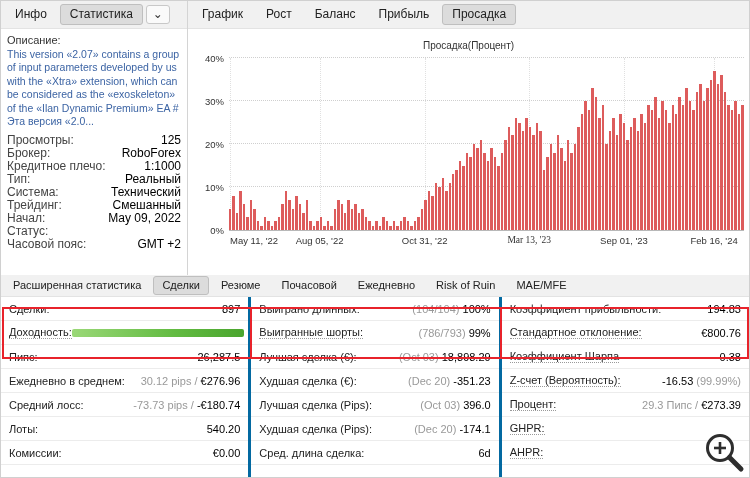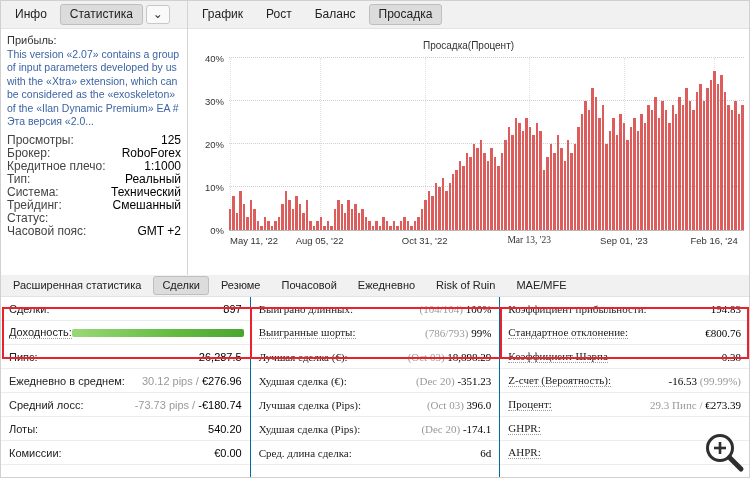--- a/index.html
+++ b/index.html
@@ -34,21 +34,21 @@
   .ylab{position:absolute;left:-38px;width:33px;text-align:right;font-size:9.5px;color:#333;transform:translateY(50%);}
   .bars{position:absolute;left:0;right:0;top:0;bottom:0;display:flex;align-items:flex-end;gap:1px;}
   .bar{flex:1 1 0;min-width:1px;background:#dd5c5c;}
   .xlab{position:absolute;top:100%;margin-top:5px;font-size:9.5px;color:#333;white-space:nowrap;}
   
   .bottom{flex:1;display:flex;flex-direction:column;min-height:0;}
   #bottom-tabs{height:22px;flex:none;padding:2px 3px;}
   #bottom-tabs .tab{font-size:11px;padding:2px 8px;}
   .stats{flex:1;display:flex;}
   .col{flex:1;min-width:0;}
-  .col + .col{border-left:1px solid #0369a1;font-family:Liberation Serif, serif;}
+  .col + .col{border-left:3px solid #0369a1;}
   .srow{height:24px;box-sizing:border-box;display:flex;align-items:center;justify-content:space-between;
         padding:0 8px;border-bottom:1px solid #ececec;font-size:11px;}
   .slab{color:#222;white-space:nowrap;}
   .tip{border-bottom:1px dotted #9a9a9a;cursor:help;}
   .sval{color:#000;white-space:nowrap;text-align:right;}
   .gray{color:#999;}
   .gbar{width:172px;height:8px;border-radius:2px;background:linear-gradient(90deg,#9ad877 0%,#62bb41 60%,#4aa52e 100%);}
   
   .annotation-box{position:absolute;left:1px;top:306px;width:747px;height:52px;border:2px solid #e8232b;
                   box-sizing:border-box;pointer-events:none;z-index:5;}
@@ -63,21 +63,21 @@
 <div class="app">
 
   <div class="top">
     <div class="left-panel">
       <div class="tabbar" id="left-tabs">
           <div class="tab">Инфо</div>
           <div class="tab active">Статистика</div>
           <div class="tab dd"><span class="chev">⌄</span></div>
         </div>
       <div class="desc">
-        <div class="desc-label">Прибыль:</div>
+        <div class="desc-label">Описание:</div>
         <div class="desc-text">This version «2.07» contains a group of input parameters developed by us with the «Xtra» extension, which can be considered as the «exoskeleton» of the «Ilan Dynamic Premium» EA # Эта версия «2.0...</div>
       </div>
       <div id="info-rows">
           <div class="irow">
             <span class="ilab">Просмотры:</span>
             <span class="ival">125</span>
           </div>
           <div class="irow">
             <span class="ilab">Брокер:</span>
             <span class="ival">RoboForex</span>
@@ -90,37 +90,42 @@
             <span class="ilab">Тип:</span>
             <span class="ival">Реальный</span>
           </div>
           <div class="irow">
             <span class="ilab">Система:</span>
             <span class="ival">Технический</span>
           </div>
           <div class="irow">
             <span class="ilab">Трейдинг:</span>
             <span class="ival">Смешанный</span>
+          </div>
+          <div class="irow">
+            <span class="ilab">Начал:</span>
+            <span class="ival">May 09, 2022</span>
           </div>
           <div class="irow">
             <span class="ilab">Статус:</span>
             <span class="ival"></span>
           </div>
           <div class="irow">
             <span class="ilab">Часовой пояс:</span>
             <span class="ival">GMT +2</span>
           </div>
         </div>
     </div>
 
     <div class="right-panel">
       <div class="tabbar" id="chart-tabs">
           <div class="tab">График</div>
           <div class="tab">Рост</div>
           <div class="tab">Баланс</div>
+          <div class="tab">Прибыль</div>
           <div class="tab active">Просадка</div>
         </div>
       <div class="chart-wrap">
         <div class="chart-title">Просадка(Процент)</div>
         <div class="plot" id="plot">
             <div class="hgrid" style="bottom: 25%;"></div>
             <div class="hgrid" style="bottom: 50%;"></div>
             <div class="hgrid" style="bottom: 75%;"></div>
             <div class="hgrid" style="bottom: 100%;"></div>
             <div class="vgrid" style="left: 0.2%;"></div>

